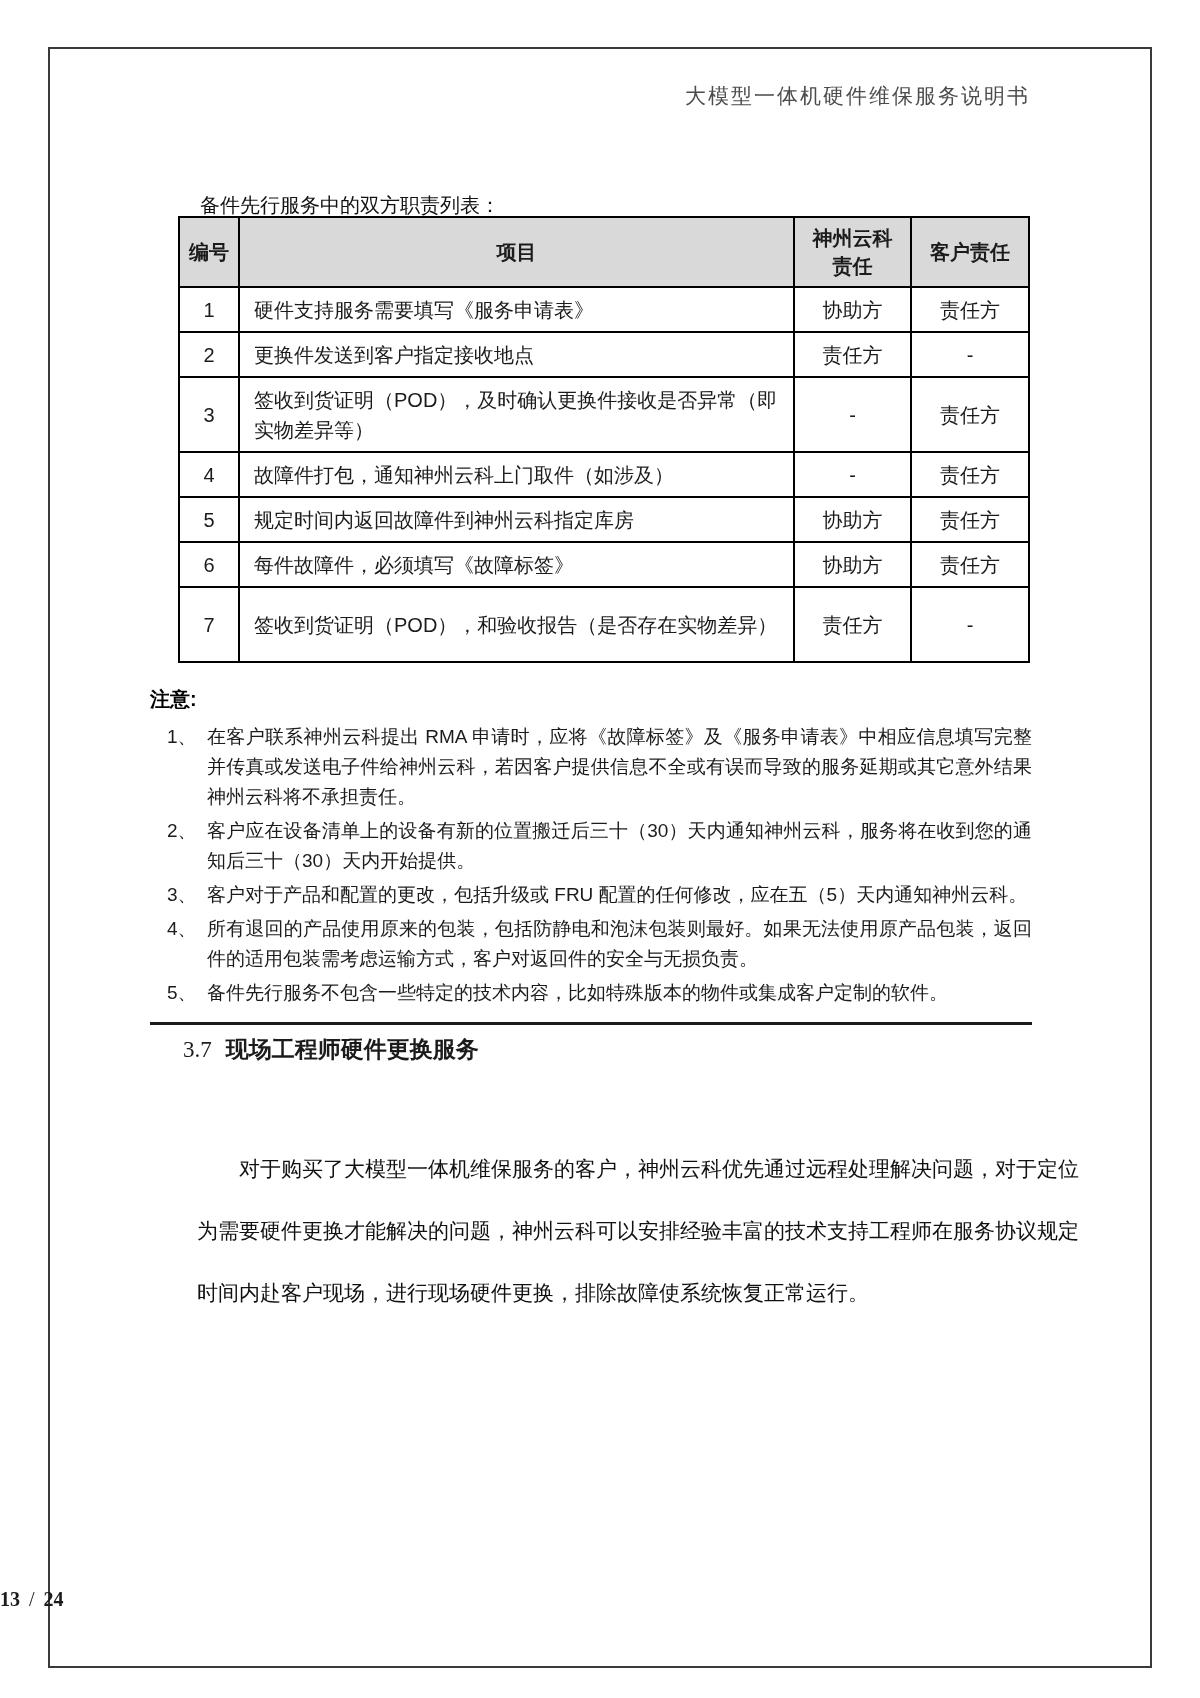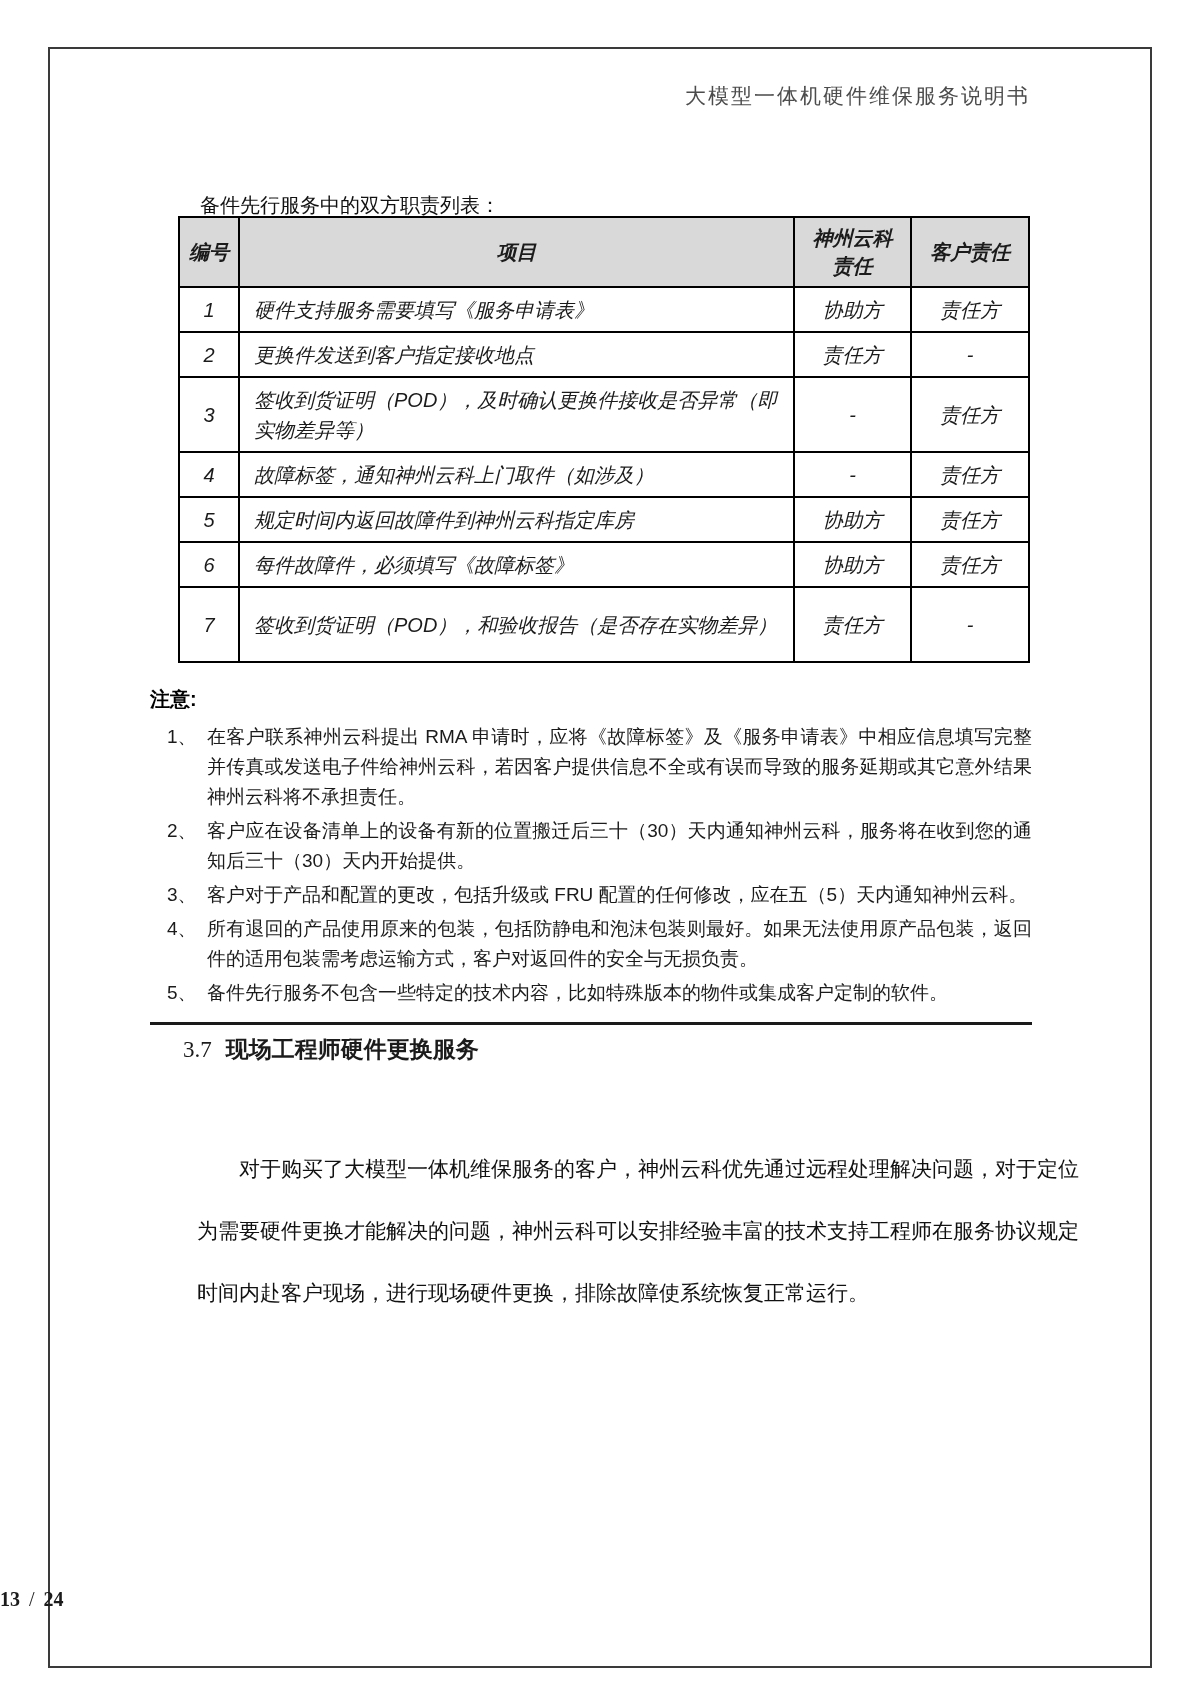--- a/index.html
+++ b/index.html
@@ -37,21 +37,20 @@
     margin-top: 36px;
   }
 
   table.resp-table {
     position: absolute;
     top: 216px; left: 178px;
     width: 850px;
     border-collapse: collapse;
     table-layout: fixed;
     font-size: 20px;
-    font-style: italic;
   }
   .resp-table th, .resp-table td {
     border: 2px solid #000;
     vertical-align: middle;
     line-height: 30px;
   }
   .resp-table thead th {
     background: #d9d9d9;
     font-weight: bold;
     text-align: center;
@@ -181,21 +180,21 @@
         <td class="c-cust">-</td>
       </tr>
       <tr class="row-double">
         <td class="c-no">3</td>
         <td class="c-item">签收到货证明（POD），及时确认更换件接收是否异常（即实物差异等）</td>
         <td class="c-dck">-</td>
         <td class="c-cust">责任方</td>
       </tr>
       <tr class="row-single">
         <td class="c-no">4</td>
-        <td class="c-item">故障标签，通知神州云科上门取件（如涉及）</td>
+        <td class="c-item">故障件打包，通知神州云科上门取件（如涉及）</td>
         <td class="c-dck">-</td>
         <td class="c-cust">责任方</td>
       </tr>
       <tr class="row-single">
         <td class="c-no">5</td>
         <td class="c-item">规定时间内返回故障件到神州云科指定库房</td>
         <td class="c-dck">协助方</td>
         <td class="c-cust">责任方</td>
       </tr>
       <tr class="row-single">

